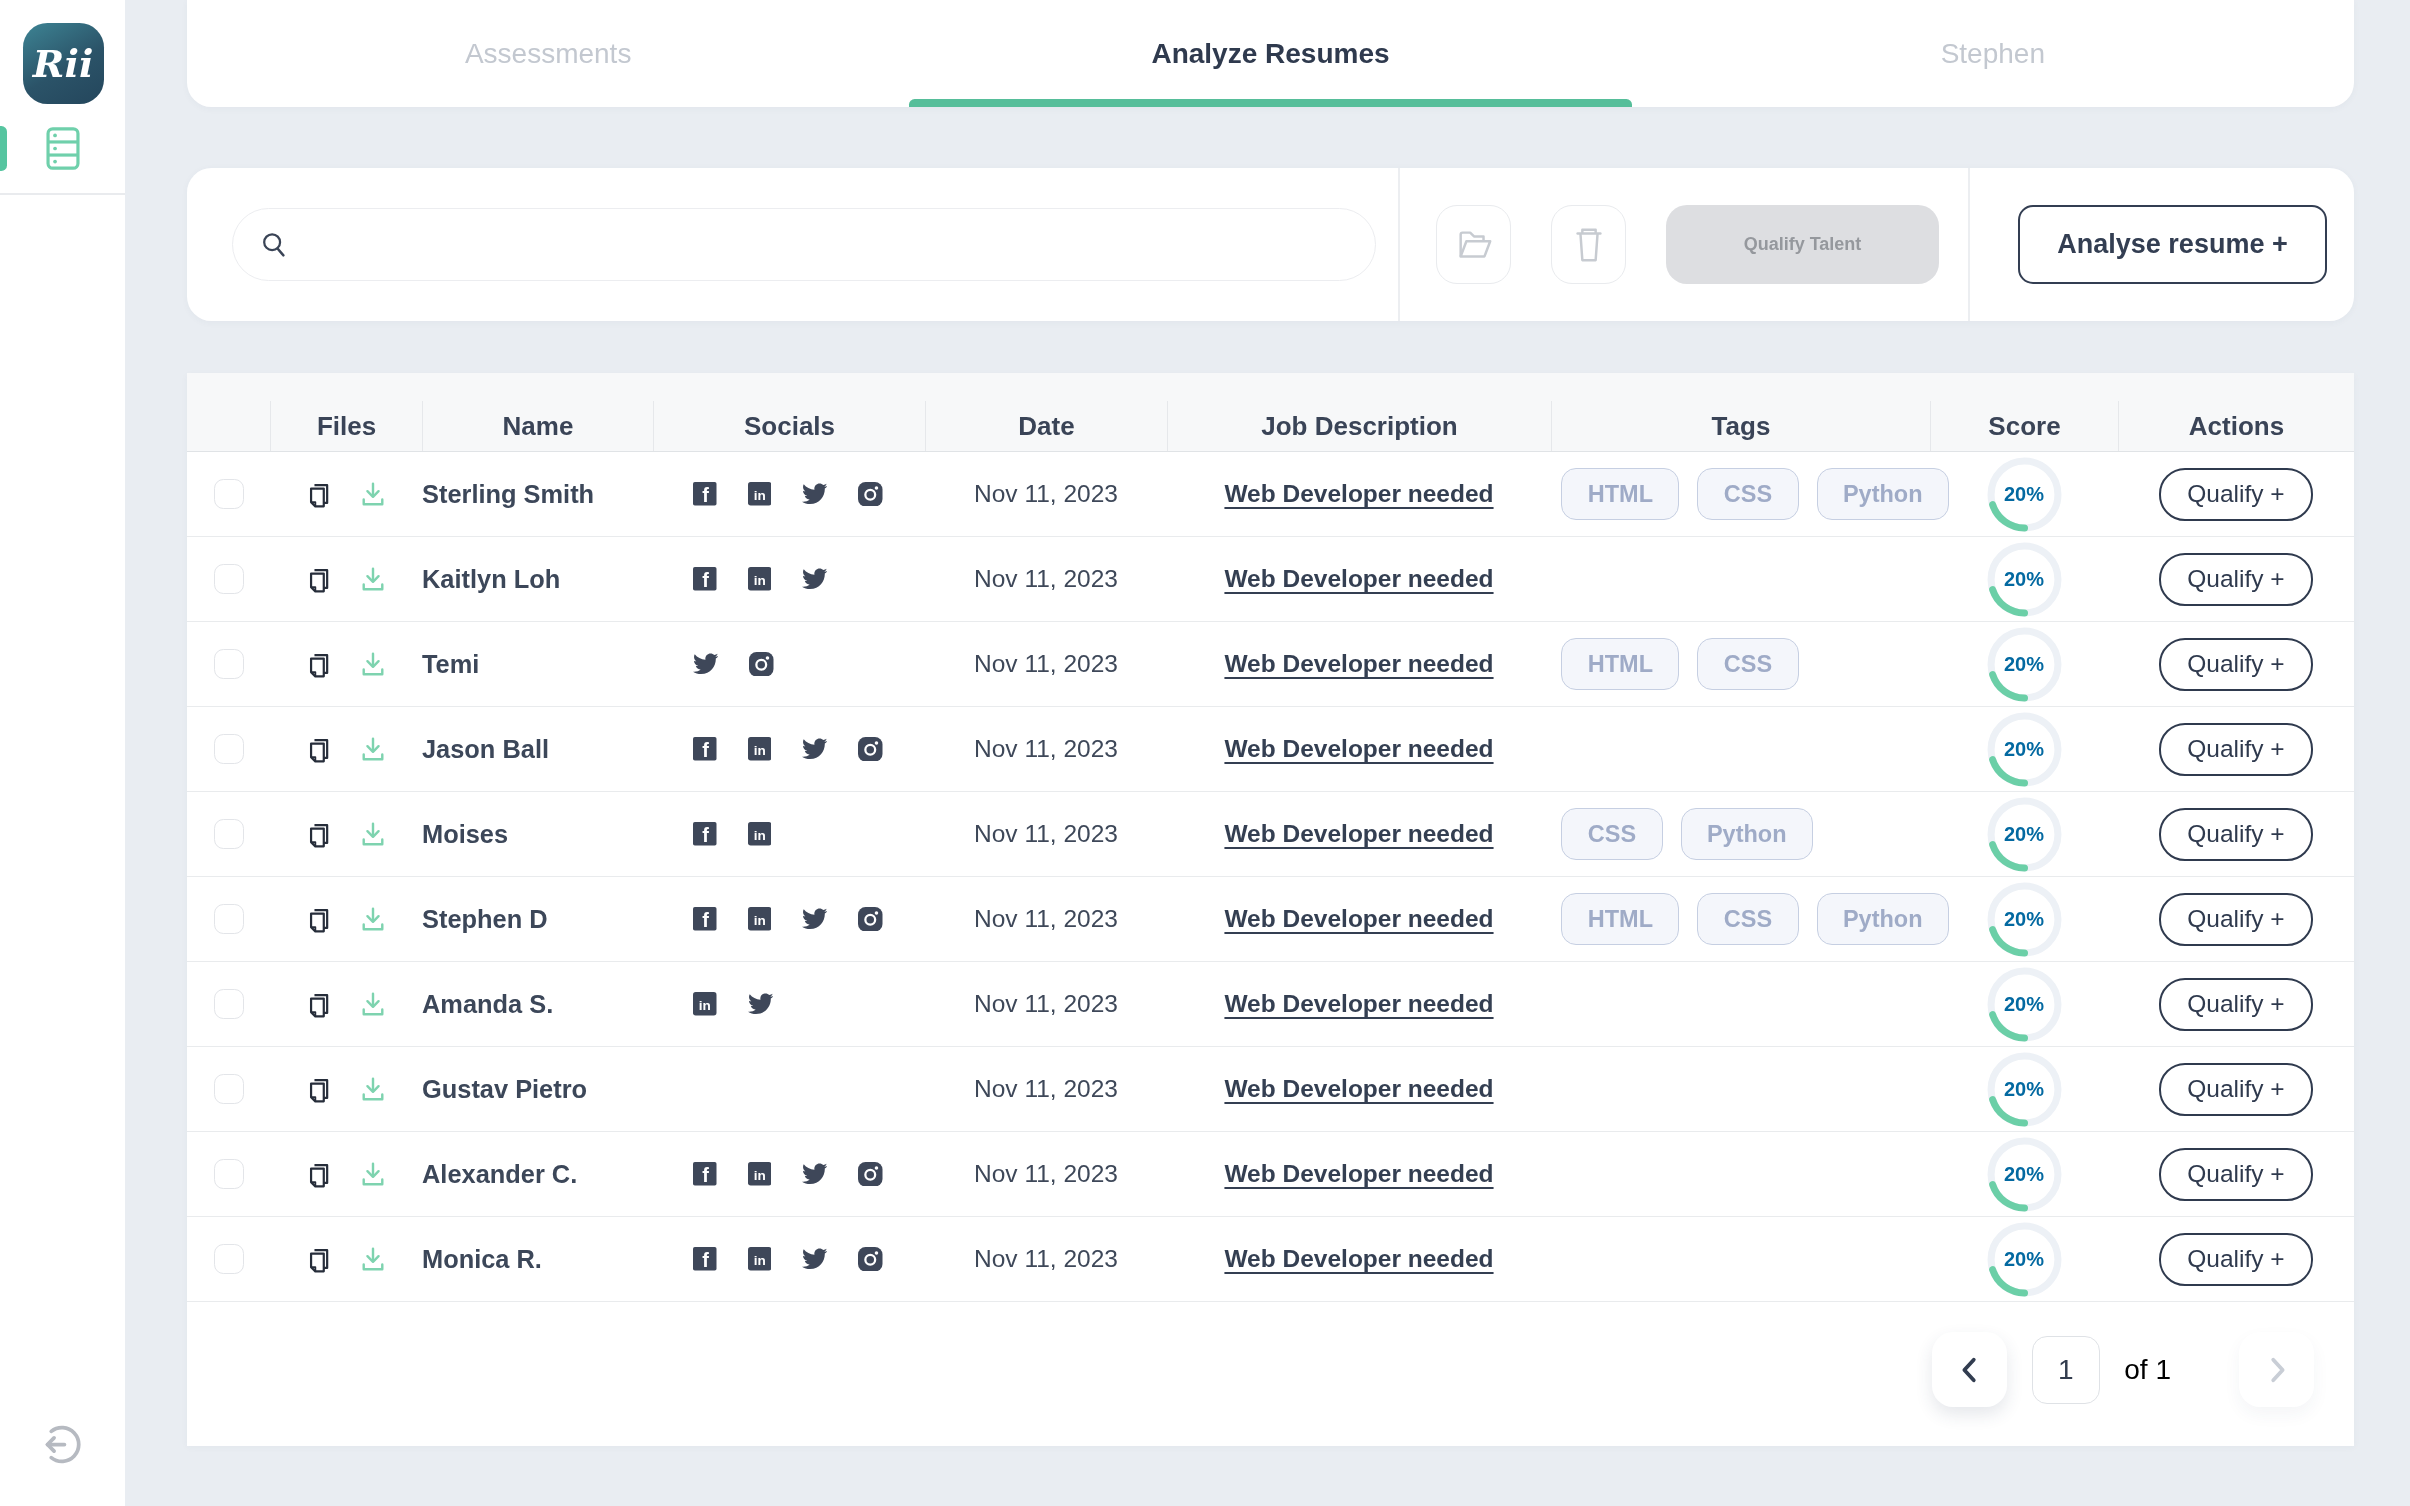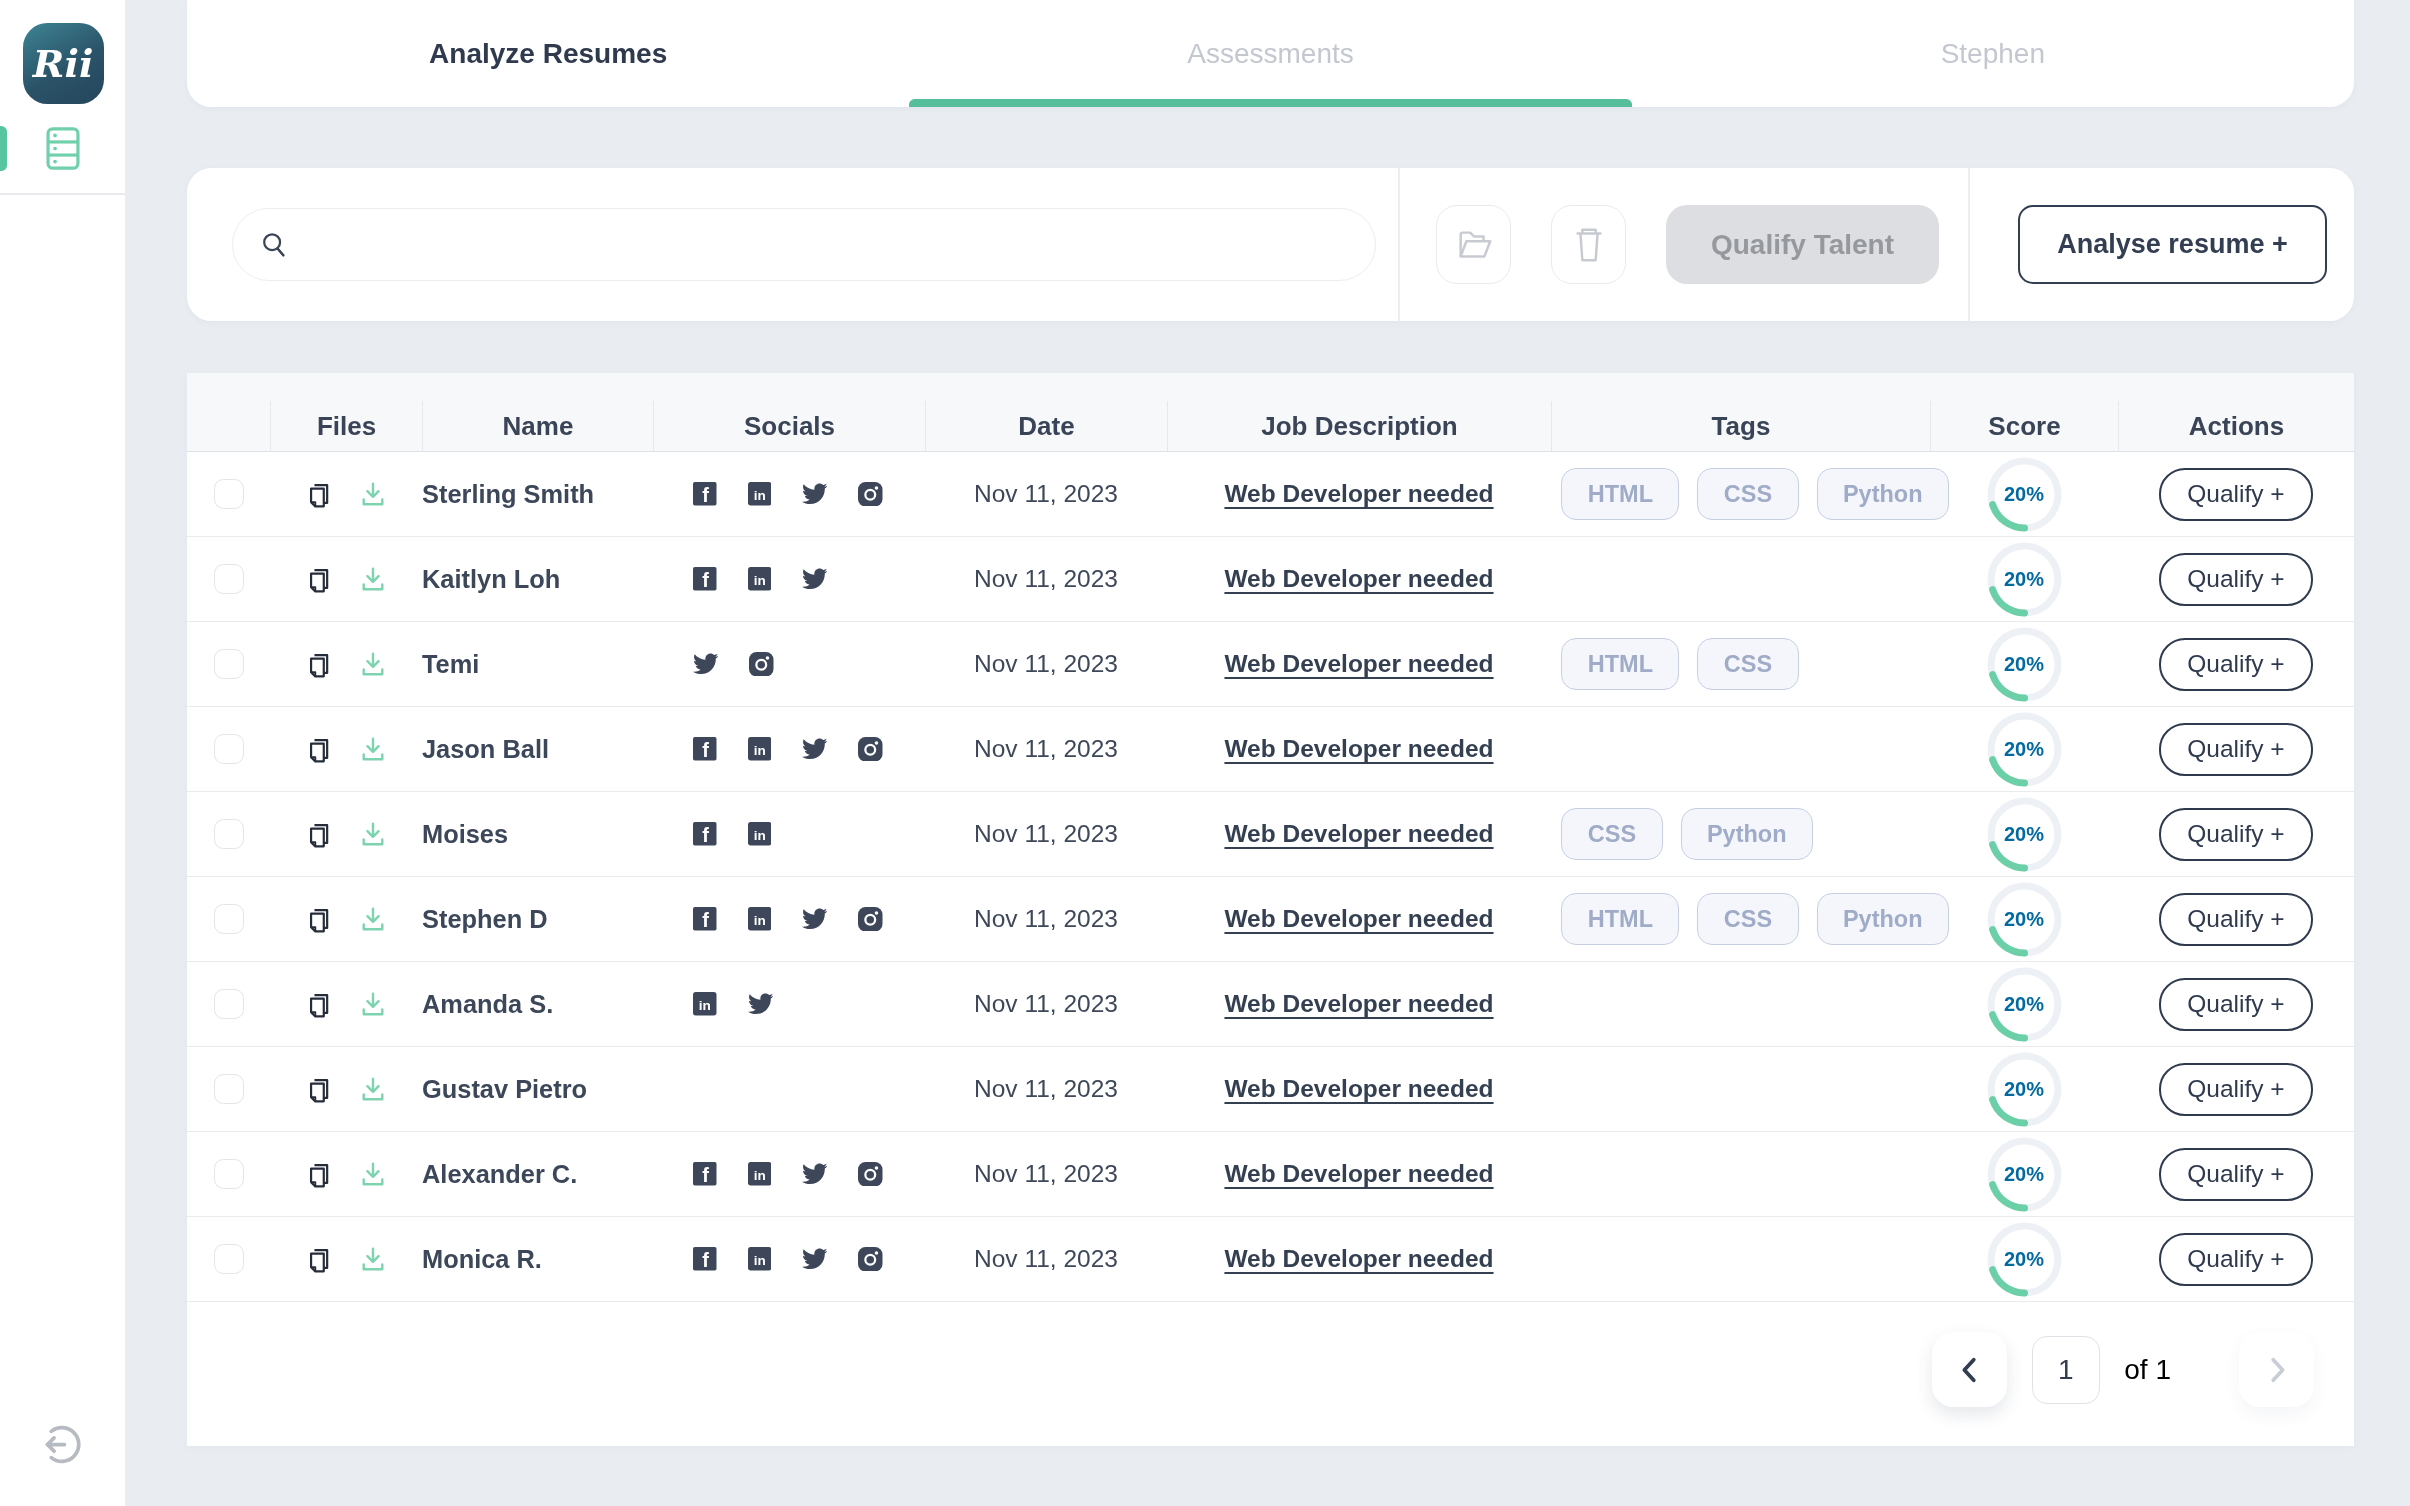--- a/index.html
+++ b/index.html
@@ -34,21 +34,21 @@
   .search-wrap { position:absolute; left:45px; top:40px; width:1144px; height:73px; }
   .search-input { width:100%; height:100%; border:1.9px solid #ecedf0; border-radius:37px;
                   padding:0 28px 0 73px; font-size:26px; color:#333e52; outline:none; background:#fff;
                   font-family:"Liberation Sans", sans-serif; }
   .search-icon { position:absolute; left:28px; top:22.6px; width:28px; height:28px; pointer-events:none; }
   .v-divider { position:absolute; top:0; bottom:0; width:1.9px; background:#eceef1; }
   .icon-btn { position:absolute; top:204px; width:75px; height:79px; border:1.9px solid #e9ebee; border-radius:21px;
               background:#fff; display:flex; align-items:center; justify-content:center; cursor:pointer; }
   .toolbar-card .icon-btn { top:37px; }
   .btn-qualify-talent { position:absolute; left:1479px; top:37px; width:273px; height:79px; border:none;
-              border-radius:21px; background:#dddee1; color:#95989d; font-size:28px; font-weight:700;
+              border-radius:21px; background:#dddee1; color:#95989d; font-size:18px; font-weight:700;
               font-family:"Liberation Sans", sans-serif; }
   .btn-analyse { position:absolute; left:1831px; top:37px; width:309px; height:79px; background:#fff;
               border:2.8px solid #333e52; border-radius:15px; color:#333e52; font-size:27px; font-weight:700;
               cursor:pointer; font-family:"Liberation Sans", sans-serif; }
 
   
   .table-card { left:187px; top:373px; width:2167px; height:1073px; }
   .thead, .trow { display:grid; grid-template-columns:83px 152px 231px 272px 242px 384px 379px 188px 236px; }
   .thead { height:79px; background:#f7f8f9; border-bottom:1.9px solid #e0e3e6; }
   .th { display:flex; align-items:center; justify-content:center;
@@ -111,22 +111,22 @@
     <div class="logout">
       <svg width="45" height="45" viewBox="0 0 48 48">
         <path d="M12 10 A18 18 0 1 1 12 38" fill="none" stroke="#b6bac1" stroke-width="4" stroke-linecap="round"></path>
         <line x1="26" y1="24" x2="8" y2="24" stroke="#b6bac1" stroke-width="4" stroke-linecap="round"></line>
         <path d="M15 17 L8 24 L15 31" fill="none" stroke="#b6bac1" stroke-width="4" stroke-linecap="round" stroke-linejoin="round"></path>
       </svg>
     </div>
   </aside>
 
   <div class="card tab-card">
+    <div class="tab">Assessments</div>
     <div class="tab active">Analyze Resumes</div>
-    <div class="tab">Assessments</div>
     <div class="tab">Stephen</div>
     <div class="tab-underline"></div>
   </div>
 
   <div class="card toolbar-card">
     <div class="search-wrap">
       <svg class="search-icon" viewBox="0 0 30 30">
         <circle cx="13" cy="12" r="8.5" fill="none" stroke="#3a4456" stroke-width="2.4"></circle>
         <line x1="19" y1="19" x2="25" y2="26" stroke="#3a4456" stroke-width="2.8" stroke-linecap="round"></line>
       </svg>

